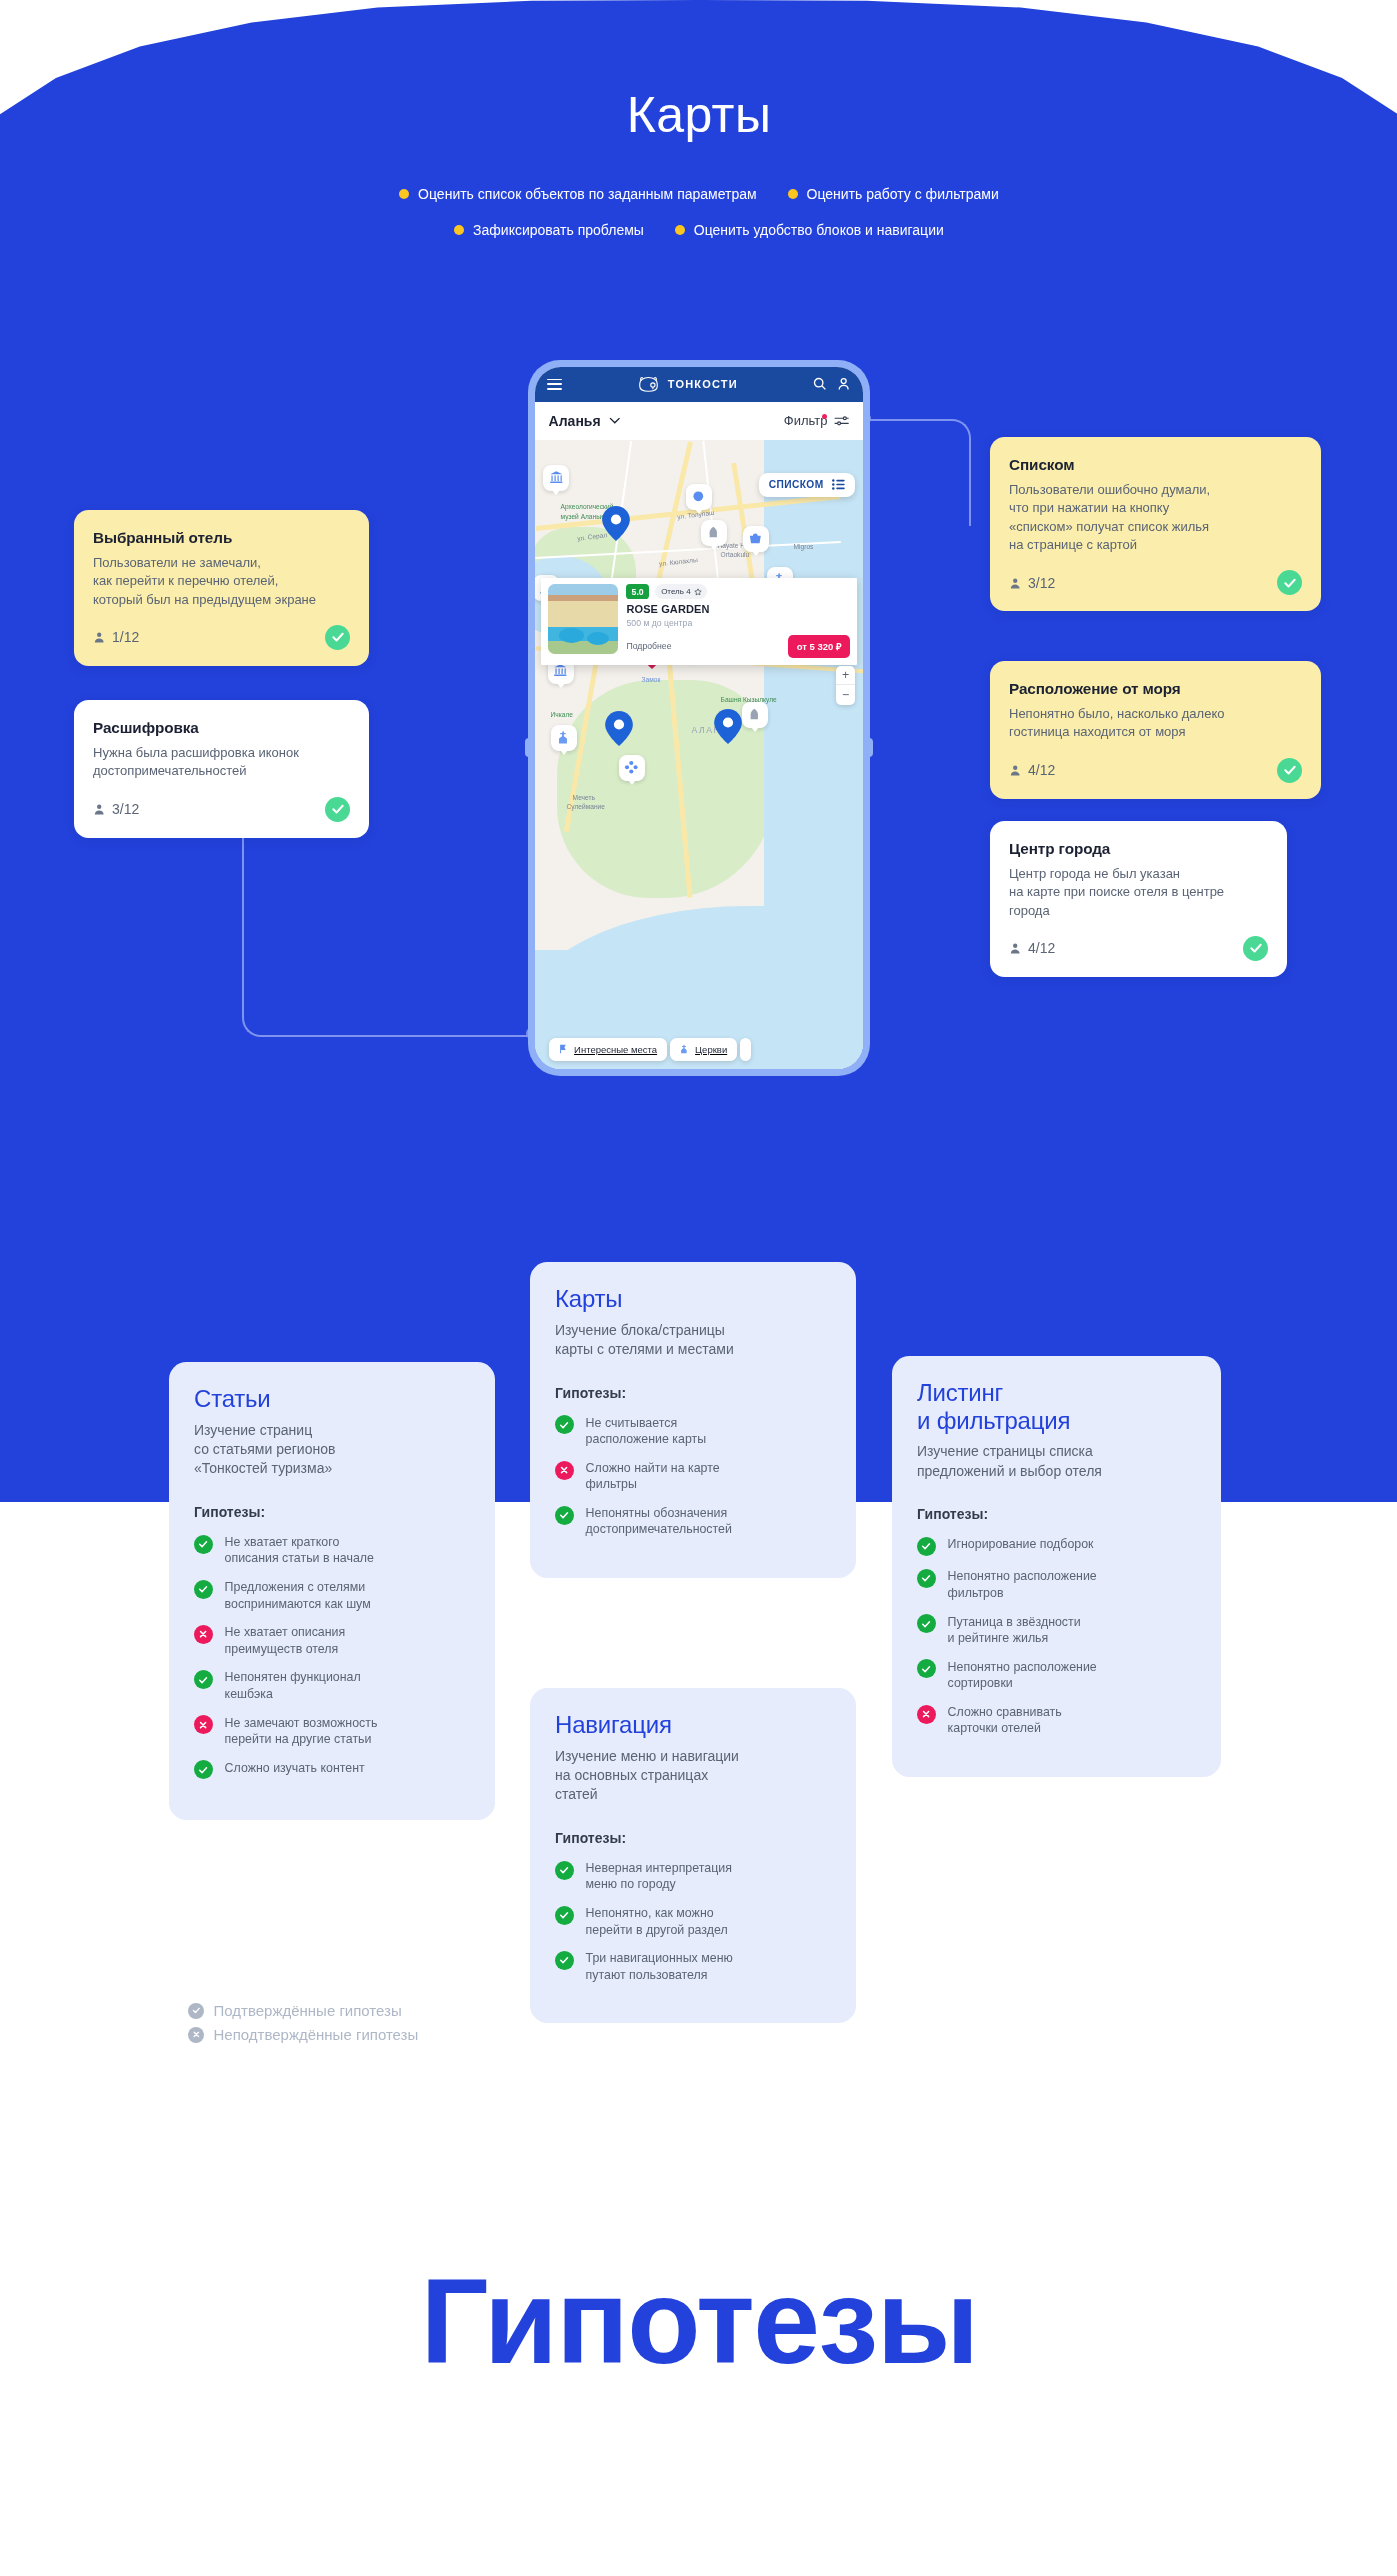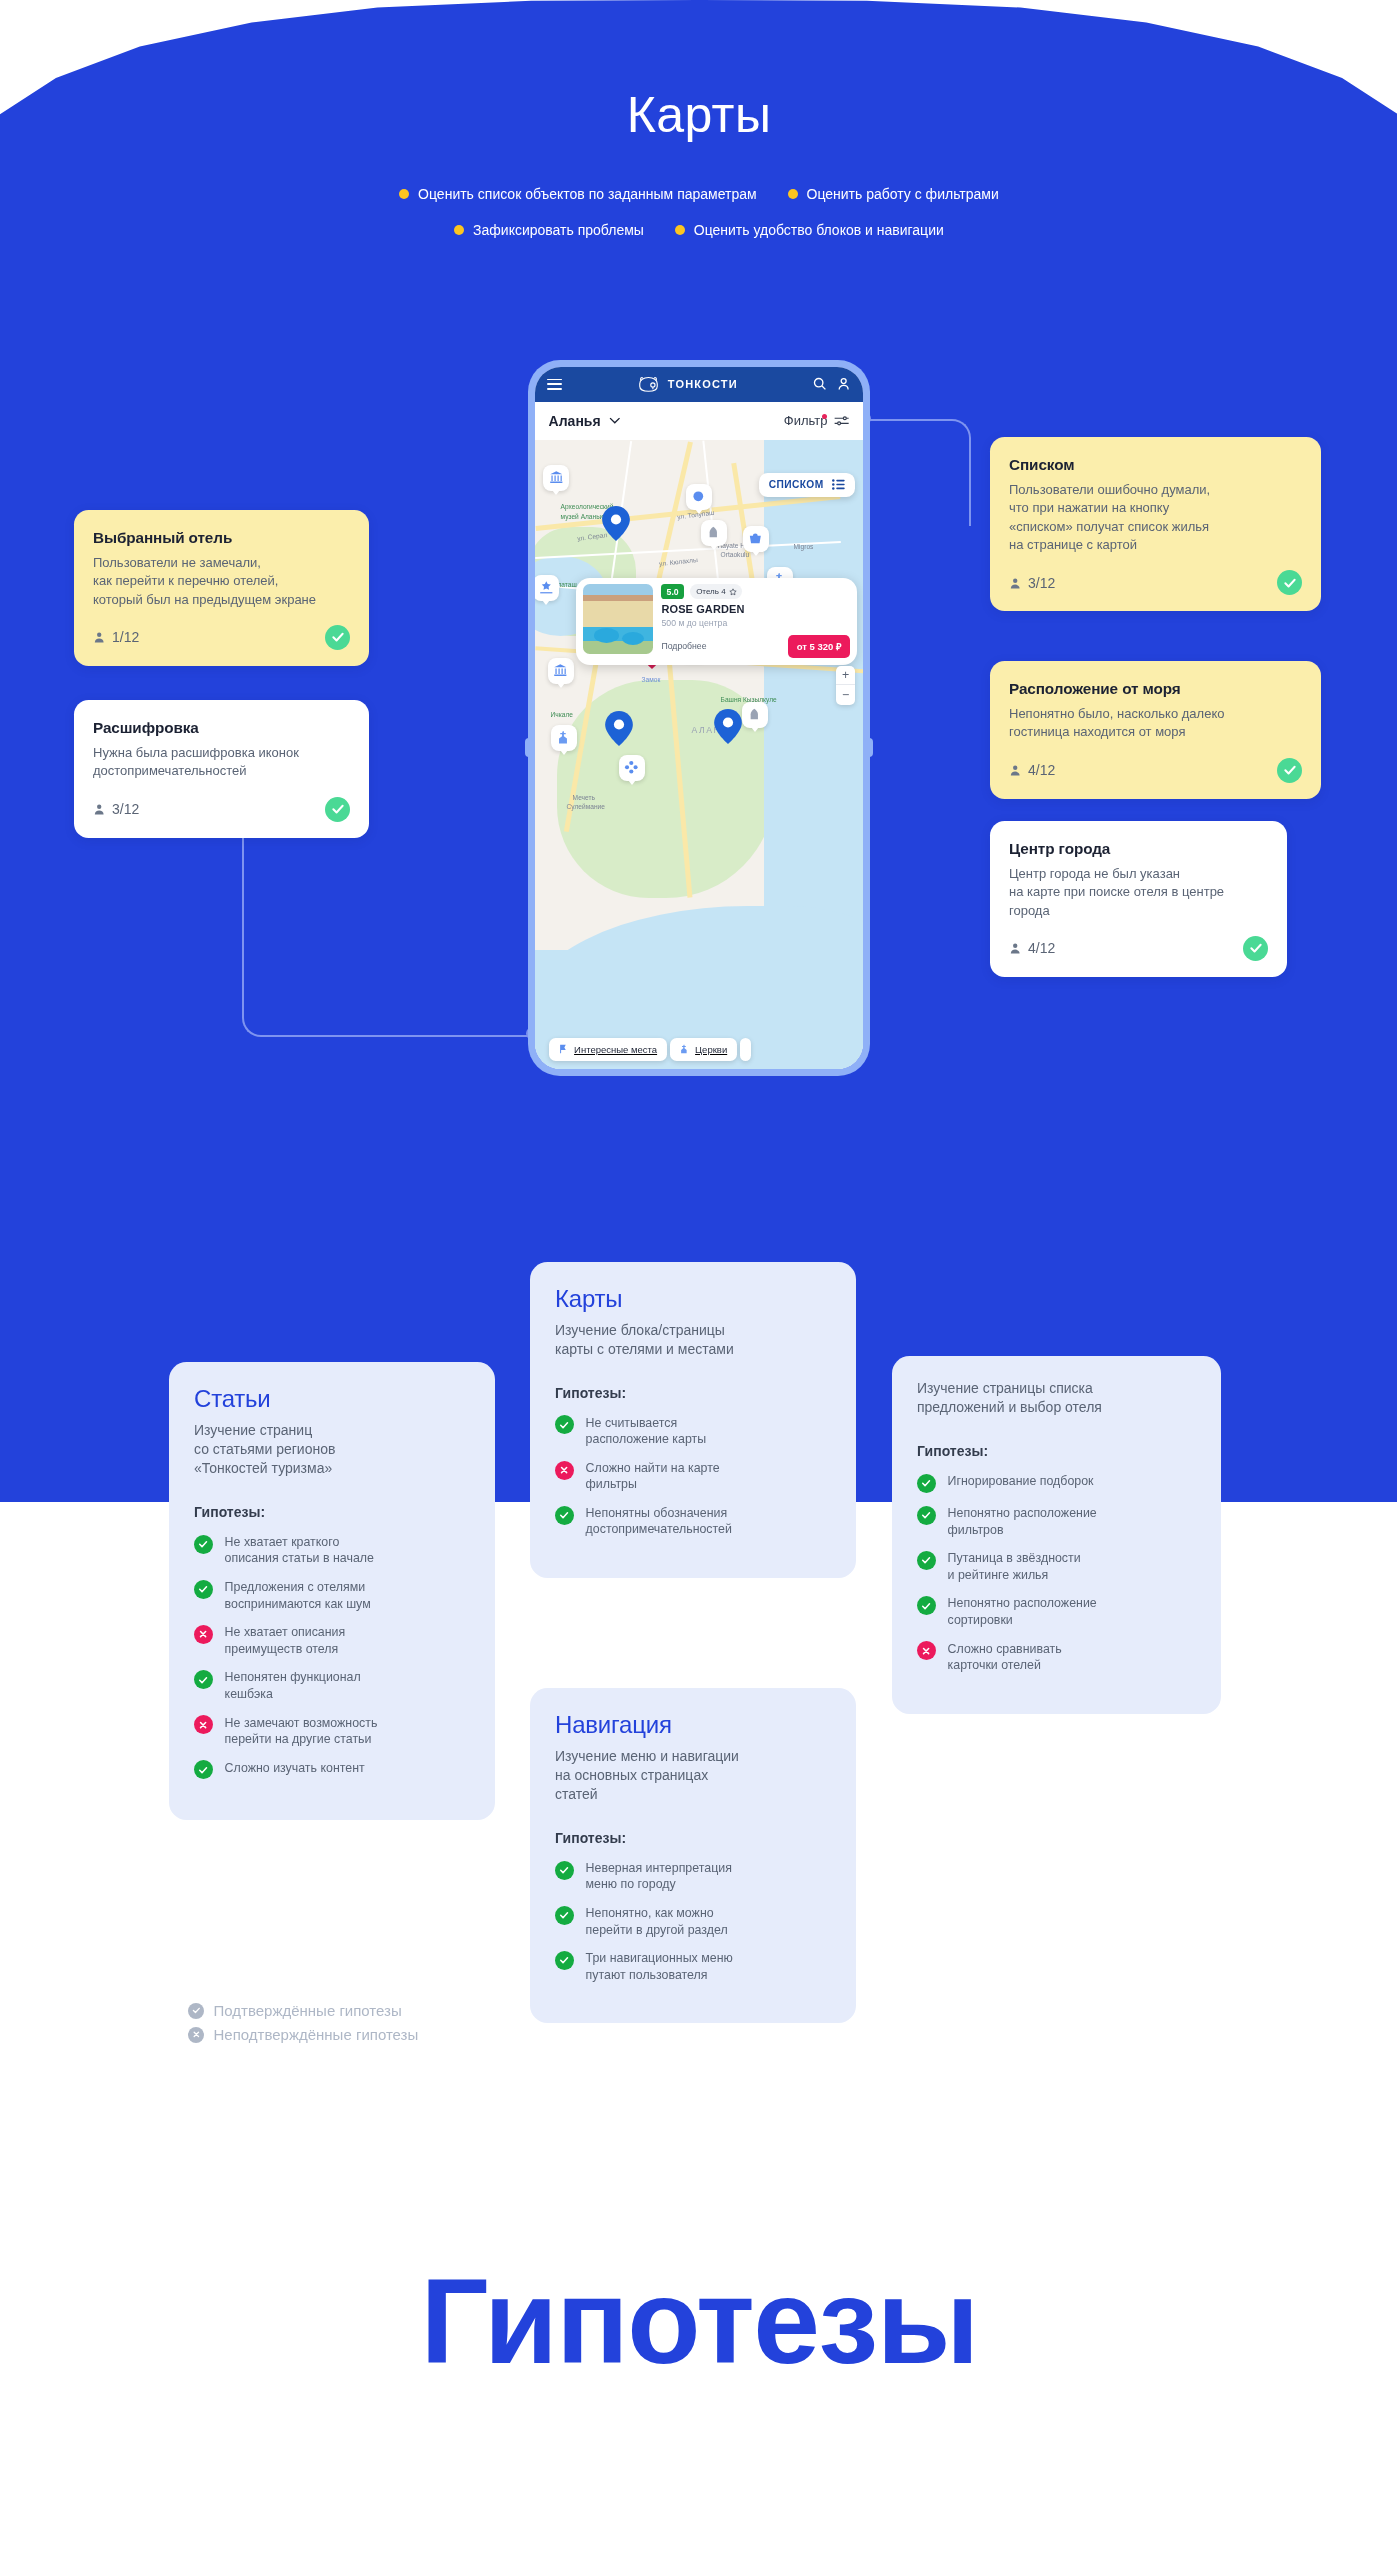--- a/index.html
+++ b/index.html
@@ -124,23 +124,22 @@
 
   .spisok-btn {
     position:absolute; right:8.7px; top:33px; background:#fff; border-radius:8.7px;
     padding:6.6px 10.2px; display:flex; align-items:center; gap:8px;
     box-shadow:0 2.2px 6.6px rgba(0,0,0,.16);
   }
   .spisok-btn span { font-size:10.2px; font-weight:700; color:#1a49a0; letter-spacing:0.4px; }
 
   .hotel-card {
     position:absolute; left:6.6px; top:138px; right:6.6px; background:#fff;
-    border-radius:14px; padding:6.6px; display:flex; gap:8.7px;
+    border-radius:1px; padding:6.6px; display:flex; gap:8.7px;
     box-shadow:0 2.9px 10.2px rgba(0,0,0,.17);
-    margin-left:35px;
   }
   .hotel-photo { width:70px; height:70px; border-radius:6.6px; flex:none; position:relative; overflow:hidden;
      background:linear-gradient(#9ccce8 0 16%,#caa07d 16% 24%,#e8d9a8 24% 62%,#3fb5e0 62% 82%,#a7c98e 82% 100%); }
   .hotel-photo i { position:absolute; background:#2aa9dd; border-radius:50%; }
   .hotel-info { flex:1; min-width:0; }
   .hotel-top { display:flex; align-items:center; gap:6.6px; margin-bottom:4.4px; }
   .rating { background:#17a03f; color:#fff; font-size:8.7px; font-weight:700; border-radius:3.6px; padding:2.2px 5.1px;}
   .hoteltype { background:#f0f2f5; color:#333c4d; font-size:8px; border-radius:8px; padding:2.9px 5.8px; display:flex; align-items:center; gap:2.9px;}
   .hotel-name { font-size:11px; font-weight:700; color:#1c2233; letter-spacing:0.1px; }
   .hotel-dist { font-size:8.7px; color:#9aa3b4; margin-top:2.2px; }
@@ -688,20 +687,22 @@
             <path d="M4 12.5l5.5 5.5L20 6.5"></path>
           </svg>
         </span>
         <span class="hyp-txt" style="white-space:pre-line">Три навигационных меню
 путают пользователя</span>
       </div>
   </div>
 </div>
 
 <div class="sect" id="sect-listing">
+  <div class="sect-title" style="white-space:pre-line">Листинг
+и фильтрация</div>
   <div class="sect-desc" style="white-space:pre-line">Изучение страницы списка
 предложений и выбор отеля</div>
   <div class="sect-hyp">Гипотезы:</div>
   <div>
     <div class="hyp-item">
         <span class="hyp-ico ok">
           <svg viewBox="0 0 24 24" fill="none" stroke="#fff" stroke-width="3.6" stroke-linecap="round" stroke-linejoin="round">
             <path d="M4 12.5l5.5 5.5L20 6.5"></path>
           </svg>
         </span>

